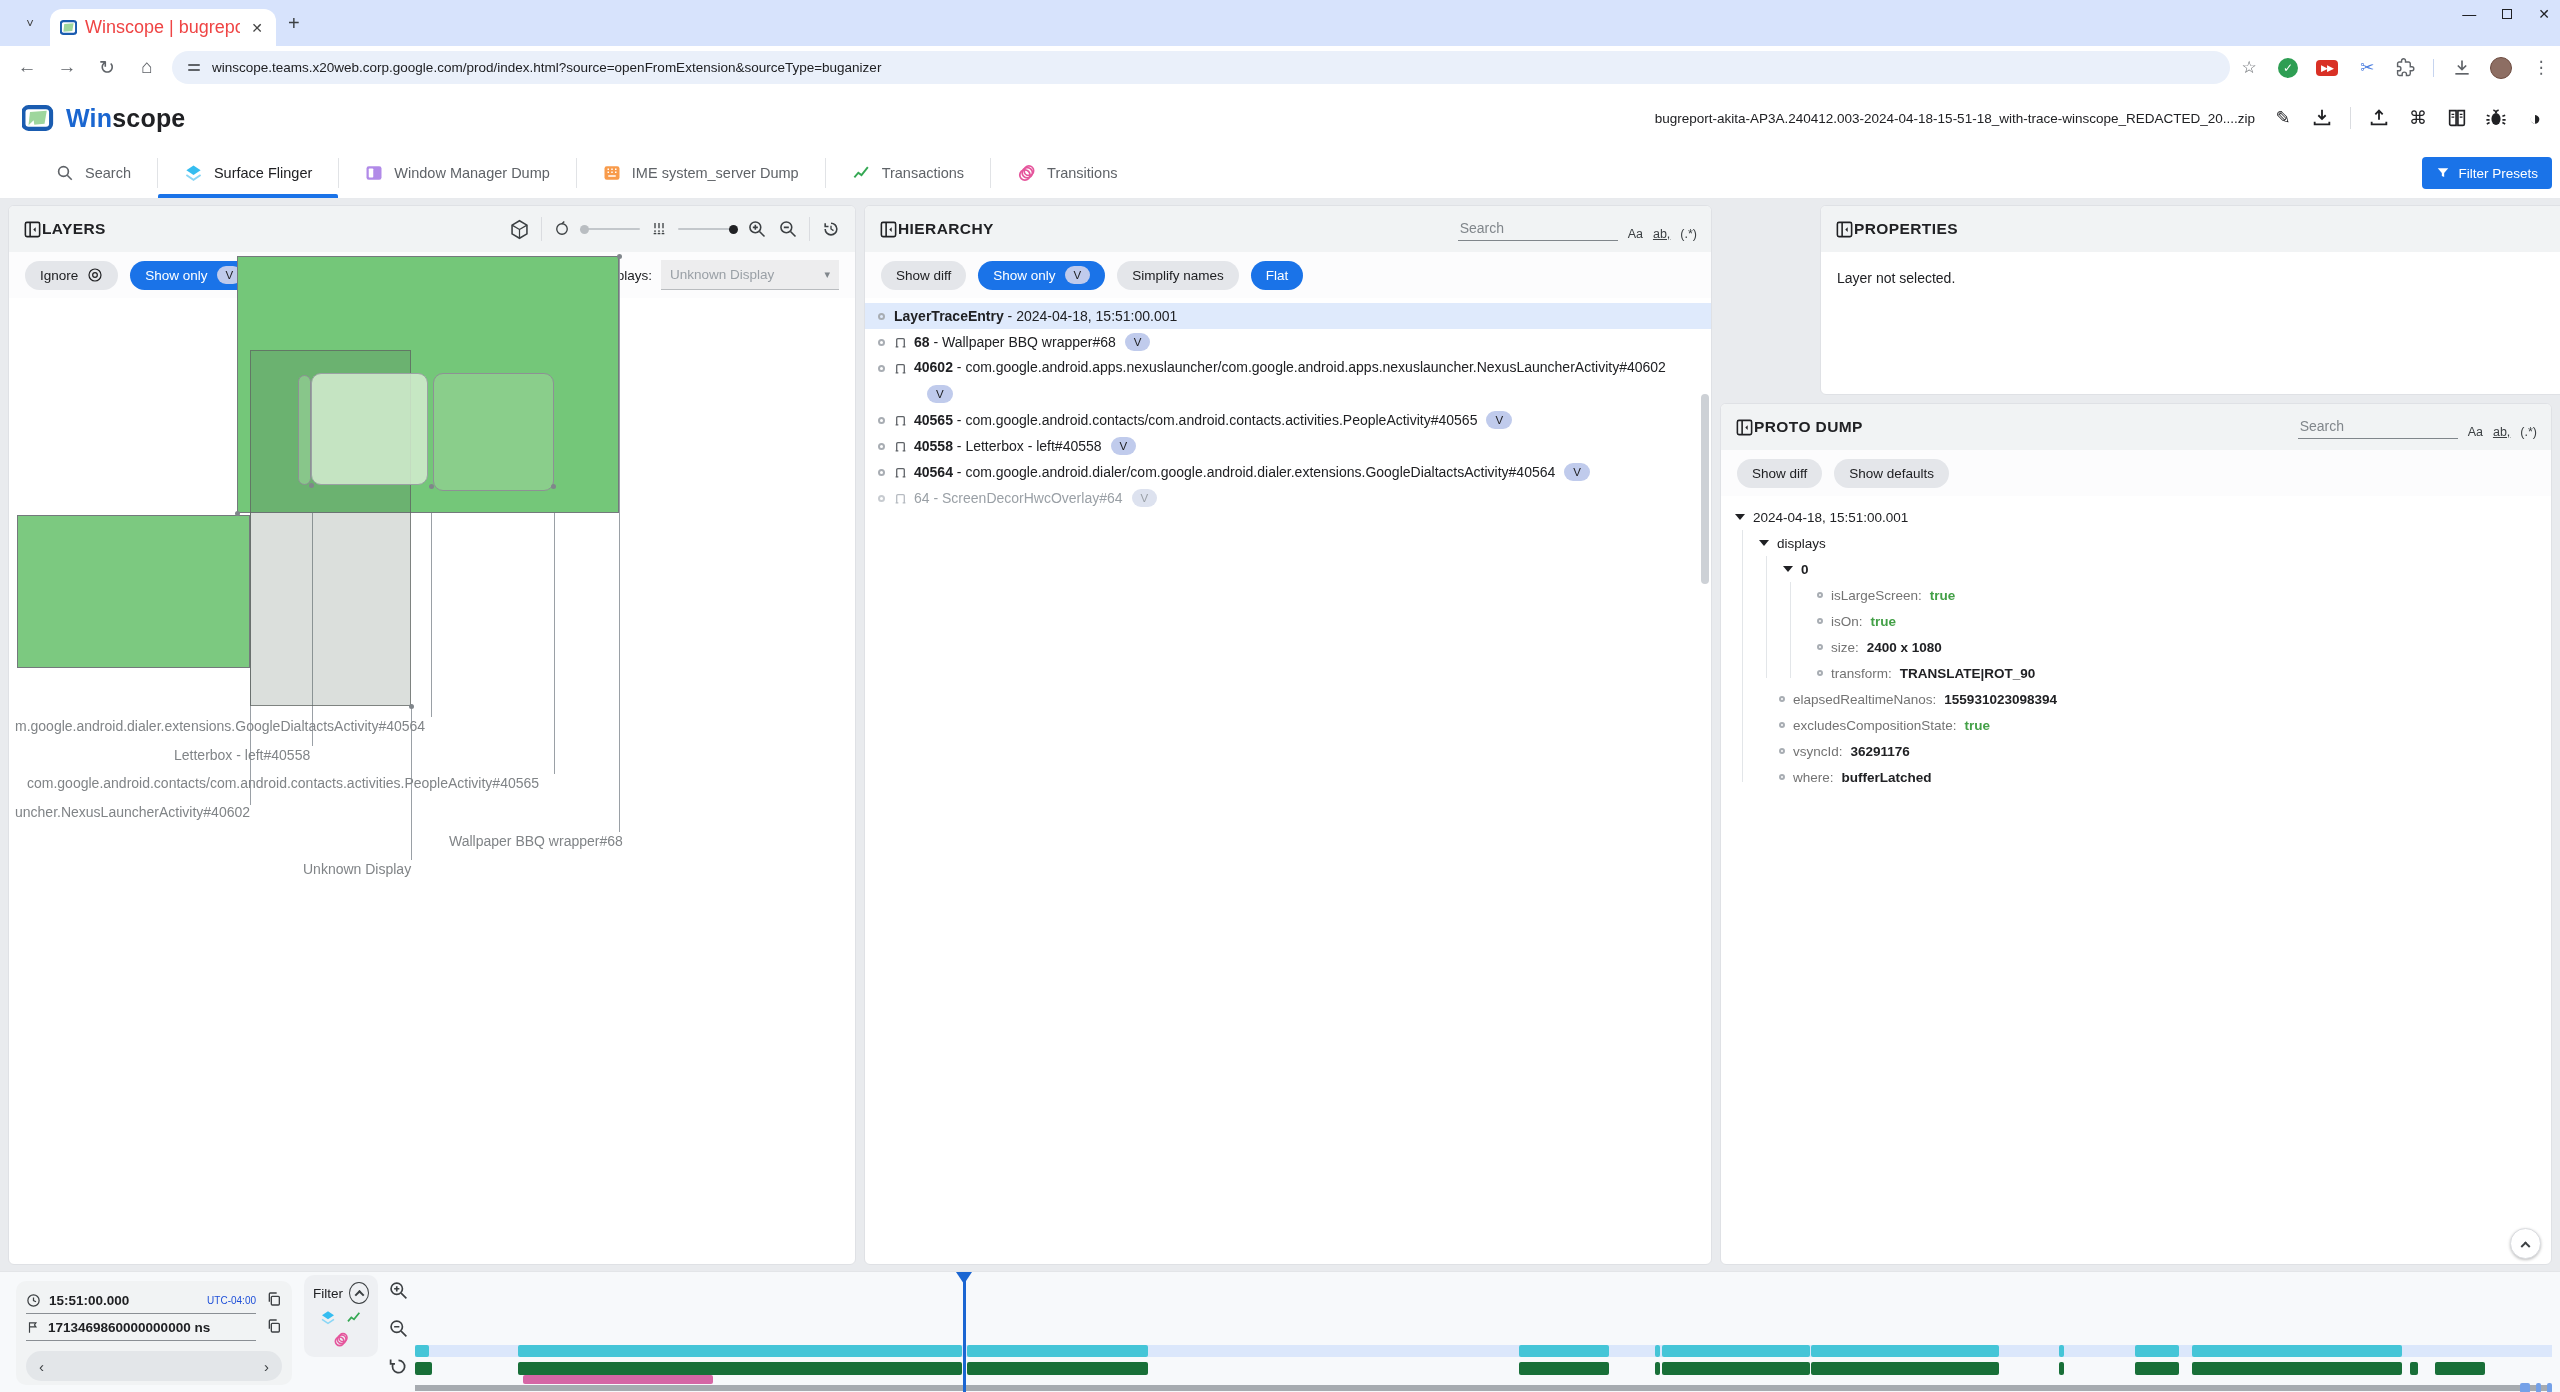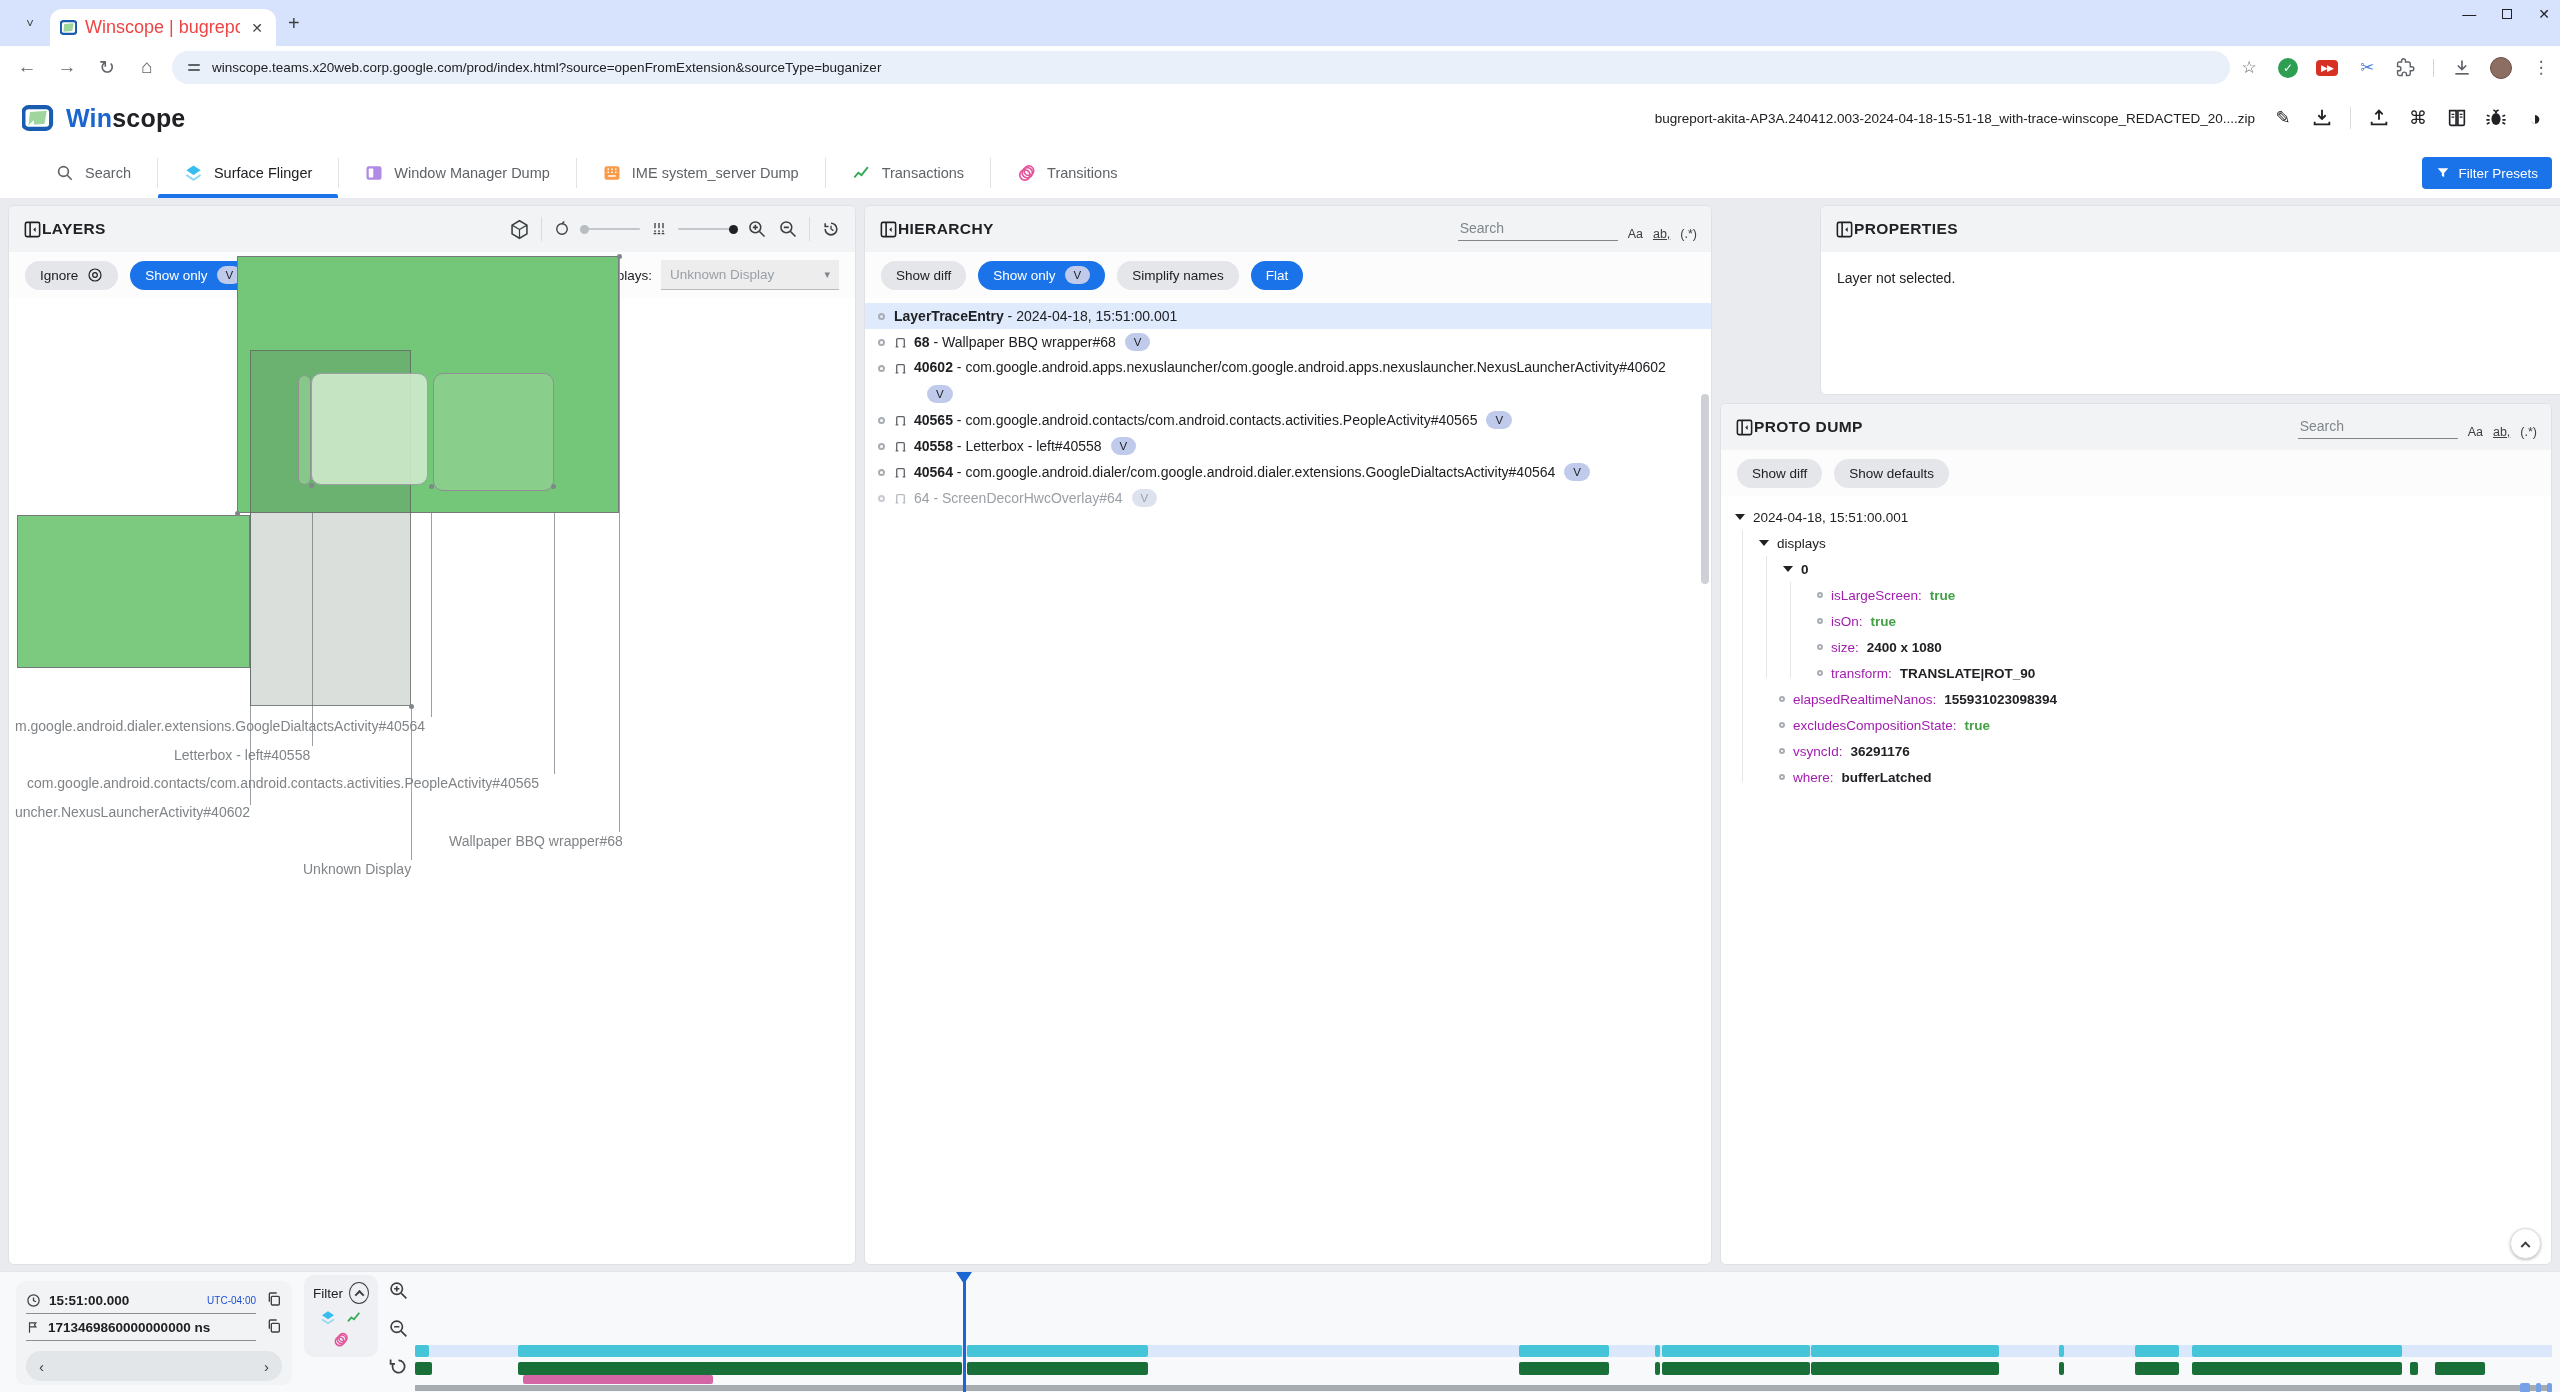--- a/index.html
+++ b/index.html
@@ -101,21 +101,21 @@
   .hscroll { position:absolute; right:2px; top:96px; width:8px; height:190px; background:#cdd1d6; border-radius:4px;}
 
   .emptymsg { padding:18px 16px; font-size:14px; color:#202124; }
 
   
   .ptree { position:relative; padding-top:8px; font-size:13.5px; }
   .prow { height:26px; display:flex; align-items:center; gap:8px; }
   .arrow { width:0; height:0; border-left:5px solid transparent; border-right:5px solid transparent;
     border-top:6px solid #202124; flex:none;}
   .pdot { width:6px; height:6px; border-radius:50%; border:2px solid #a8adb3; flex:none;}
-  .pname { color:#a21caf; } .pval { font-weight:700; color:#202124; }
+  .pname { color:#737373; } .pval { font-weight:700; color:#202124; }
   .pval.green { color:#43a047; }
   .pguide { position:absolute; width:1px; background:#e3e6e9; }
 
   
   .viz { position:absolute; left:0; top:92px; right:0; bottom:0; }
   .vrect { position:absolute; }
   .vline2 { position:absolute; width:1px; background:#9aa0a6; }
   .vdot { position:absolute; width:5px; height:5px; border-radius:50%; background:#80868b; }
   .vlabel { position:absolute; font-size:14px; color:#808487; white-space:nowrap; }
 

